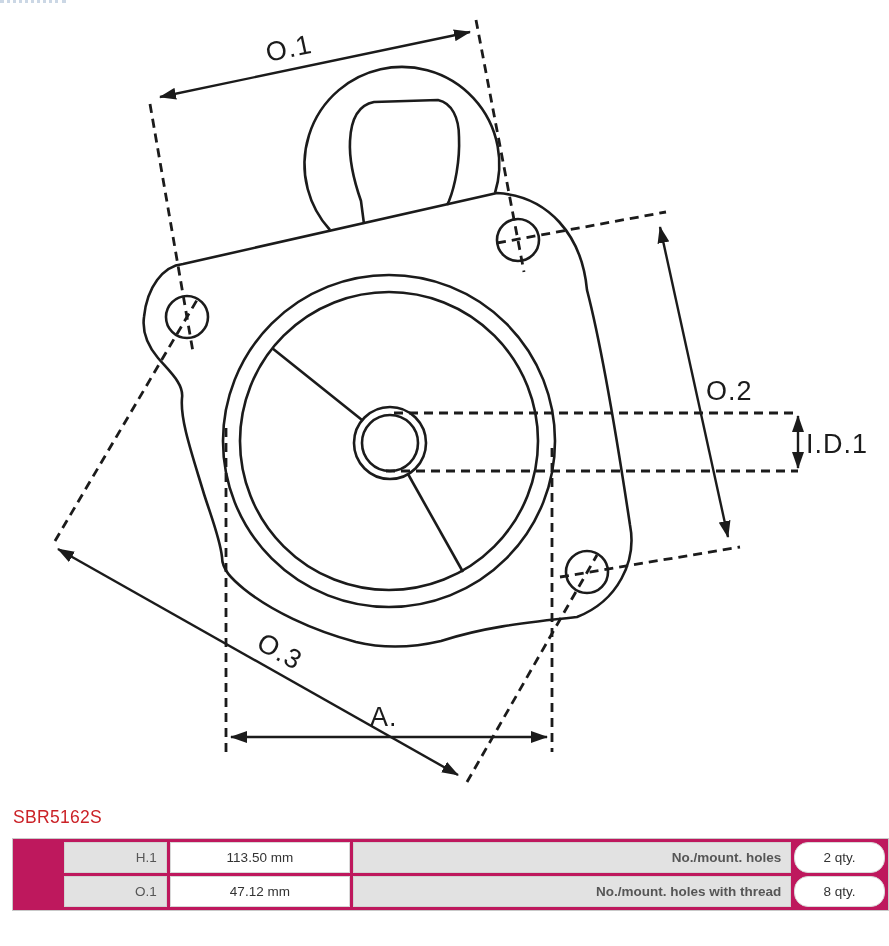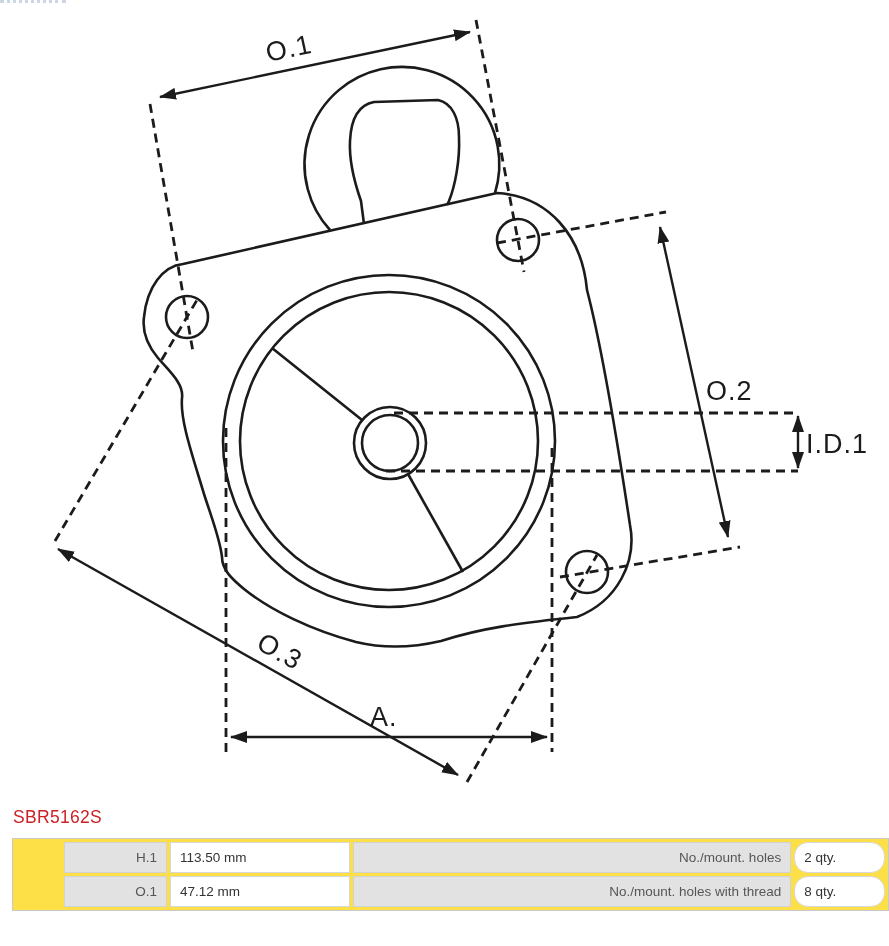--- a/index.html
+++ b/index.html
@@ -6,26 +6,26 @@
   .page{position:relative;width:889px;height:946px;background:#fff;overflow:hidden;
         font-family:"Liberation Sans",sans-serif;}
   .artifact{position:absolute;left:0;top:0;width:66px;height:0;
             border-top:3px dotted rgba(125,155,190,.40);}
   svg.drawing{position:absolute;left:0;top:0;display:block;}
   svg.drawing text{font-family:"Liberation Sans",sans-serif;font-size:27px;
                    letter-spacing:1px;fill:#1b1b1b;}
   .part-number{position:absolute;left:13px;top:807px;font-size:17.5px;
                letter-spacing:.3px;font-weight:400;text-align:center;}
   table.spec{position:absolute;left:12px;top:838px;border-collapse:separate;
-             border-spacing:3px;background:#fde047;border:1px solid #c9c9c9;padding-left:48px;}
+             border-spacing:3px;background:#be185d;border:1px solid #c9c9c9;padding-left:48px;}
   table.spec td{height:29px;font-size:13.5px;padding:0 9px;white-space:nowrap;
                 vertical-align:middle;}
   td.lbl{background:#e2e2e2;color:#565656;text-align:right;border:1px solid #d2d2d2;}
-  td.val{background:#ffffff;color:#333333;text-align:left;border:1px solid #d8d8d8;}
-  .c1{width:88px;} .c2{width:168px;} .c3{width:438px;} .c4{width:74px;border-radius:14px;}
+  td.val{background:#ffffff;color:#333333;text-align:center;border:1px solid #d8d8d8;}
+  .c1{width:88px;} .c2{width:168px;} .c3{width:438px;font-weight:bold;} .c4{width:74px;border-radius:14px;}
 </style>
 </head>
 <body>
 
 <div class="page">
 
   <div class="artifact"></div>
 
   <svg class="drawing" width="889" height="800" viewBox="0 0 889 800">
     <defs>

